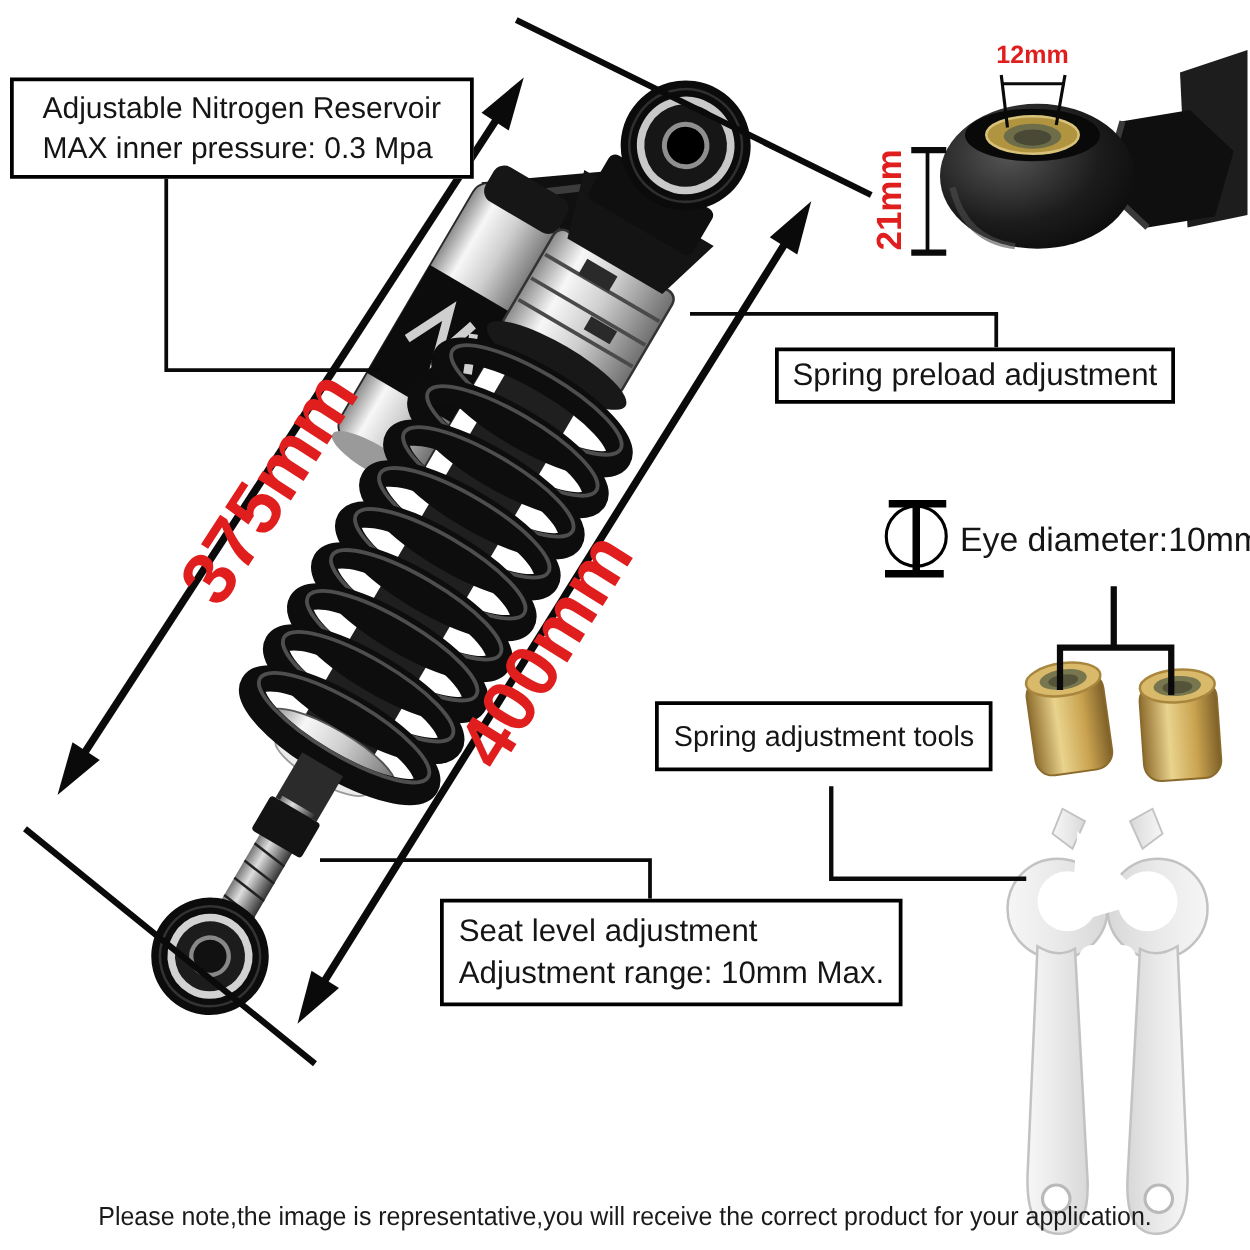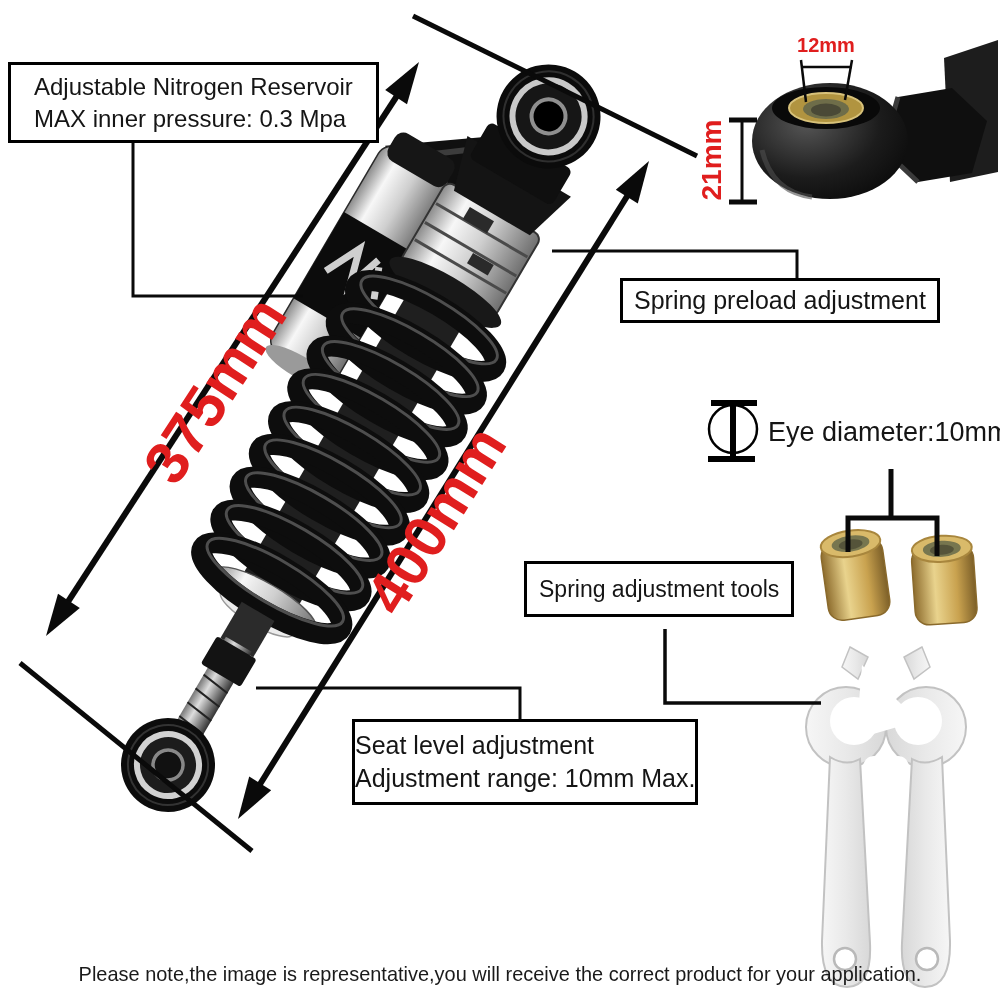--- a/index.html
+++ b/index.html
@@ -5,21 +5,21 @@
   html,body{margin:0;padding:0;background:#fff;}
   .stage{position:relative;width:1000px;height:1000px;background:#fff;overflow:hidden;
          font-family:"Liberation Sans",sans-serif;color:#111;}
   .stage svg{position:absolute;left:0;top:0;}
   .callout{position:absolute;border:3px solid #000;background:#fff;white-space:nowrap;
            line-height:1.32;color:#151515;}
   .callout span{display:block;}
   #co-nitrogen{left:8px;top:62px;font-size:24px;padding:6px 23px;}
   #co-preload{left:620px;top:278px;font-size:25px;padding:3px 11px;}
   #co-tools{left:486px;top:561px;font-size:23px;padding:10px 12px;margin-left:38px;}
-  #co-seat{left:352px;top:719px;font-size:25px;padding:7px 0;}
+  #co-seat{left:352px;top:719px;font-size:25px;padding:7px 12px;}
   .dim{position:absolute;color:#e01e1e;font-weight:bold;white-space:nowrap;}
   #dim-375{left:215px;top:390px;font-size:60px;transform:translate(-50%,-50%) rotate(-57deg);}
   #dim-400{left:436px;top:520px;font-size:60px;transform:translate(-50%,-50%) rotate(-58deg);}
   #dim-12{left:826px;top:45px;font-size:20px;transform:translate(-50%,-50%);}
   #dim-21{left:712px;top:160px;font-size:28px;transform:translate(-50%,-50%) rotate(-90deg);}
   #eye-label{position:absolute;left:768px;top:432px;font-size:27px;color:#151515;
              transform:translateY(-50%);white-space:nowrap;}
   #note{position:absolute;left:500px;top:974px;font-size:21px;color:#1a1a1a;white-space:nowrap;
         transform:translate(-50%,-50%) scaleX(.95);}
 </style>

